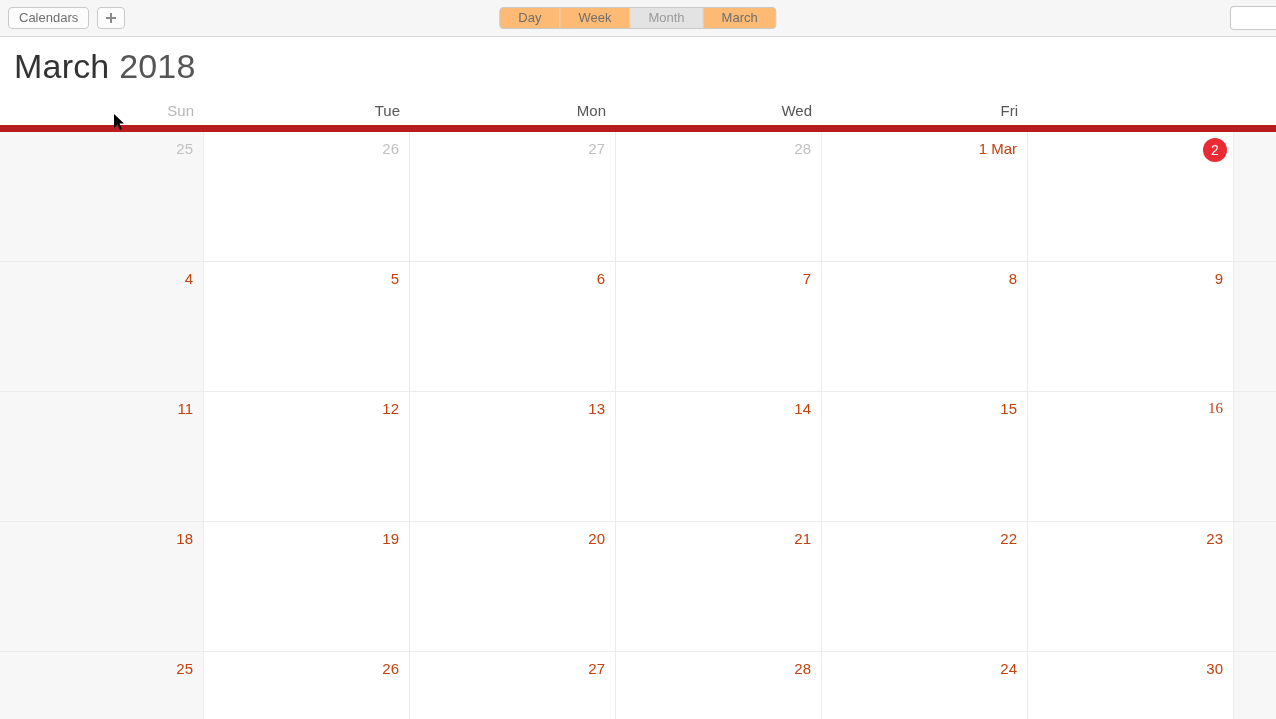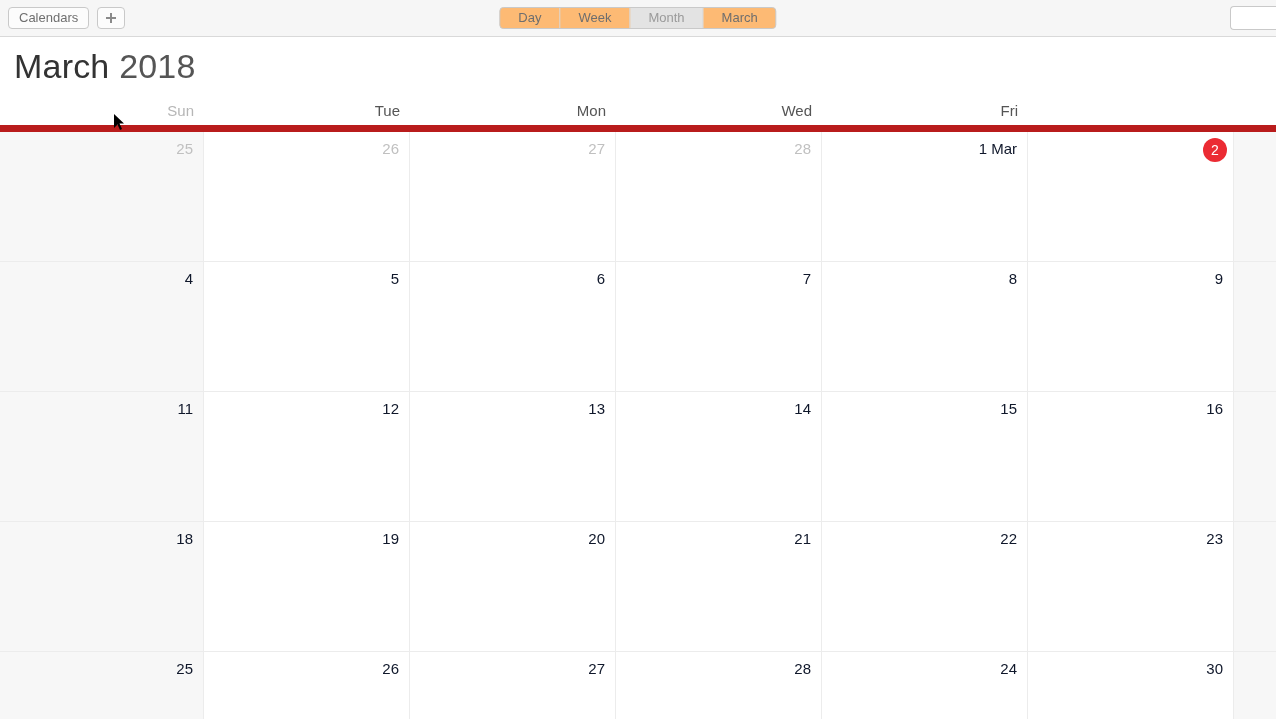--- a/index.html
+++ b/index.html
@@ -119,21 +119,21 @@
       position: relative;
       background: #ffffff;
     }
     .cell.weekend { background: #f7f7f7; }
     .cell:nth-child(7n) { border-right: none; } 
     .daynum {
       position: absolute;
       top: 8px;
       right: 10px;
       font-size: 15px;
-      color: #0f172a;
+      color: #c2410c;
       white-space: nowrap;
     }
     .daynum.muted { color: #c0c0c0; }
     .today-badge {
       position: absolute;
       top: 6px;
       right: 6px;
       width: 24px;
       height: 24px;
       border-radius: 50%;
@@ -243,21 +243,21 @@
     </div>
     <div class="cell" style="height: 130px;">
       <div class="daynum">13</div>
     </div>
     <div class="cell" style="height: 130px;">
       <div class="daynum">14</div>
     </div>
     <div class="cell" style="height: 130px;">
       <div class="daynum">15</div>
     </div>
-    <div class="cell" style="height: 130px;">
+    <div class="cell" style="height: 130px; font-family: Liberation Serif, serif;">
       <div class="daynum">16</div>
     </div>
     <div class="cell weekend" style="height: 130px;"></div>
     <div class="cell weekend" style="height: 130px;">
       <div class="daynum">18</div>
     </div>
     <div class="cell" style="height: 130px;">
       <div class="daynum">19</div>
     </div>
     <div class="cell" style="height: 130px;">

